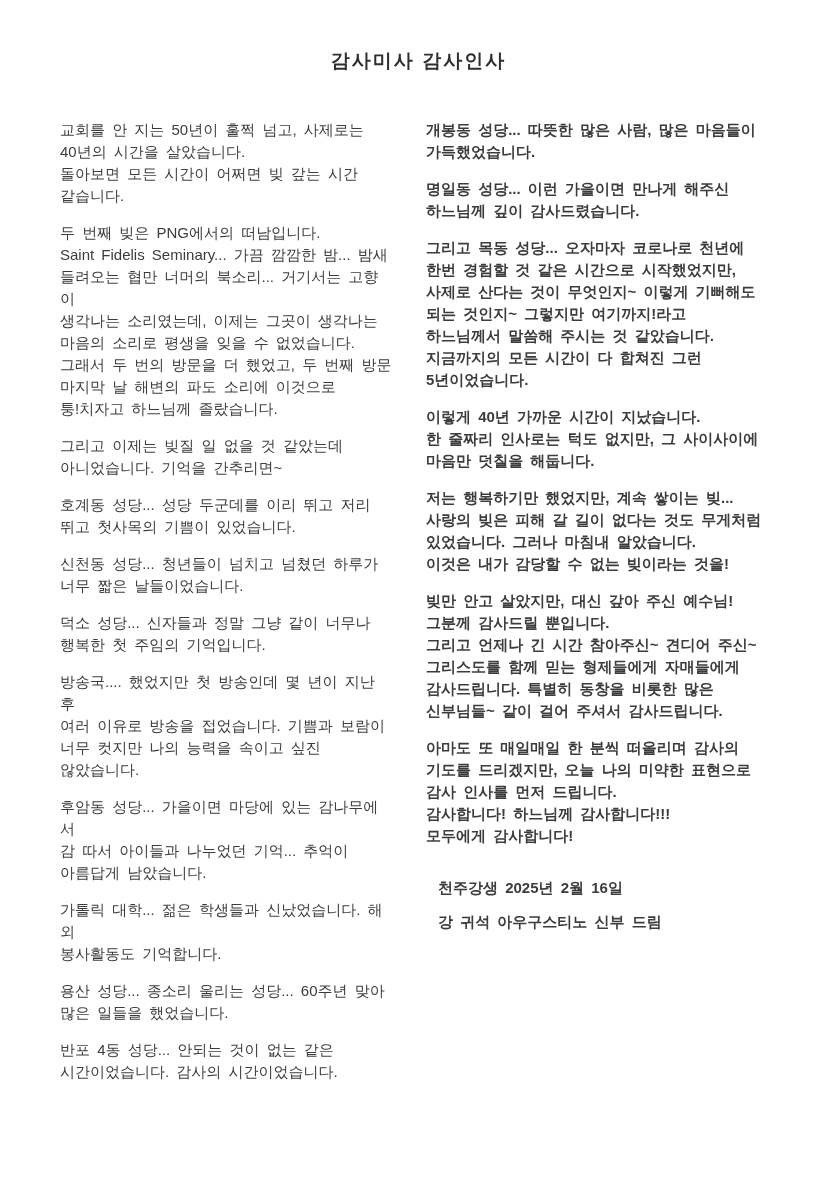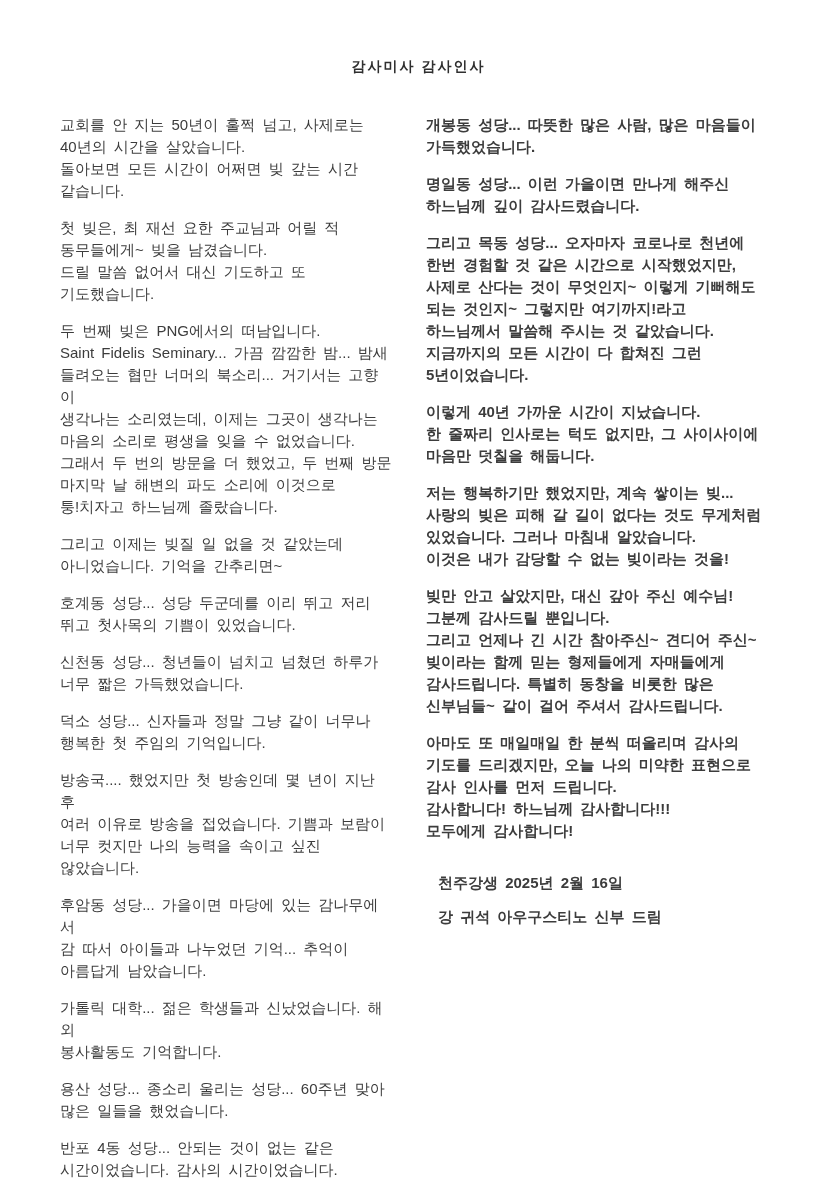--- a/index.html
+++ b/index.html
@@ -15,39 +15,39 @@
     overflow: hidden;
   }
   .page {
     box-sizing: border-box;
     width: 835px;
     height: 1181px;
     padding: 46px 58px 20px 60px;
     background: #ffffff;
   }
   .title {
-    margin: 12px 0 38px 0;
+    margin: 2px 0 38px 0;
     text-align: center;
-    font-size: 14px;
+    font-size: 19px;
     font-weight: bold;
     letter-spacing: 2px;
     color: #2f2f2f;
   }
   .columns {
     display: flex;
     gap: 34px;
     align-items: flex-start;
   }
   .col {
     flex: 0 0 auto;
   }
   .col-left  { width: 332px; }
   .col-right { width: 351px; font-weight: bold; }
   .para {
-    margin: 0 0 15px 0;
+    margin: 7px 0 15px 0;
     font-size: 15px;
     line-height: 22px;
     white-space: pre-line;
     word-spacing: 3px;
     text-align: left;
   }
   .signature {
     margin-top: 30px;
     text-align: right;
   }
@@ -63,38 +63,34 @@
 
   <h1 class="title">감사미사 감사인사</h1>
 
   <div class="columns">
 
     <div class="col col-left">
       <p class="para">교회를 안 지는 50년이 훌쩍 넘고, 사제로는
 40년의 시간을 살았습니다.
 돌아보면 모든 시간이 어쩌면 빚 갚는 시간
 같습니다.</p>
-      <p class="para">첫 빚은, 최 재선 요한 주교님과 어릴 적
-동무들에게~ 빚을 남겼습니다.
-드릴 말씀 없어서 대신 기도하고 또
-기도했습니다.</p>
       <p class="para">두 번째 빚은 PNG에서의 떠남입니다.
 Saint Fidelis Seminary... 가끔 깜깜한 밤... 밤새
 들려오는 협만 너머의 북소리... 거기서는 고향이
 생각나는 소리였는데, 이제는 그곳이 생각나는
 마음의 소리로 평생을 잊을 수 없었습니다.
 그래서 두 번의 방문을 더 했었고, 두 번째 방문
 마지막 날 해변의 파도 소리에 이것으로
 퉁!치자고 하느님께 졸랐습니다.</p>
       <p class="para">그리고 이제는 빚질 일 없을 것 같았는데
 아니었습니다. 기억을 간추리면~</p>
       <p class="para">호계동 성당... 성당 두군데를 이리 뛰고 저리
 뛰고 첫사목의 기쁨이 있었습니다.</p>
       <p class="para">신천동 성당... 청년들이 넘치고 넘쳤던 하루가
-너무 짧은 가득했었습니다.</p>
+너무 짧은 날들이었습니다.</p>
       <p class="para">덕소 성당... 신자들과 정말 그냥 같이 너무나
 행복한 첫 주임의 기억입니다.</p>
       <p class="para">방송국.... 했었지만 첫 방송인데 몇 년이 지난 후
 여러 이유로 방송을 접었습니다. 기쁨과 보람이
 너무 컷지만 나의 능력을 속이고 싶진
 않았습니다.</p>
       <p class="para">후암동 성당... 가을이면 마당에 있는 감나무에서
 감 따서 아이들과 나누었던 기억... 추억이
 아름답게 남았습니다.</p>
       <p class="para">가톨릭 대학... 젊은 학생들과 신났었습니다. 해외
@@ -120,21 +116,21 @@
       <p class="para">이렇게 40년 가까운 시간이 지났습니다.
 한 줄짜리 인사로는 턱도 없지만, 그 사이사이에
 마음만 덧칠을 해둡니다.</p>
       <p class="para">저는 행복하기만 했었지만, 계속 쌓이는 빚...
 사랑의 빚은 피해 갈 길이 없다는 것도 무게처럼
 있었습니다. 그러나 마침내 알았습니다.
 이것은 내가 감당할 수 없는 빚이라는 것을!</p>
       <p class="para">빚만 안고 살았지만, 대신 갚아 주신 예수님!
 그분께 감사드릴 뿐입니다.
 그리고 언제나 긴 시간 참아주신~ 견디어 주신~
-빚이라는 함께 믿는 형제들에게 자매들에게
+그리스도를 함께 믿는 형제들에게 자매들에게
 감사드립니다. 특별히 동창을 비롯한 많은
 신부님들~ 같이 걸어 주셔서 감사드립니다.</p>
       <p class="para">아마도 또 매일매일 한 분씩 떠올리며 감사의
 기도를 드리겠지만, 오늘 나의 미약한 표현으로
 감사 인사를 먼저 드립니다.
 감사합니다! 하느님께 감사합니다!!!
 모두에게 감사합니다!</p>
 
       <div class="signature">
         <p class="para">천주강생 2025년 2월 16일</p>

